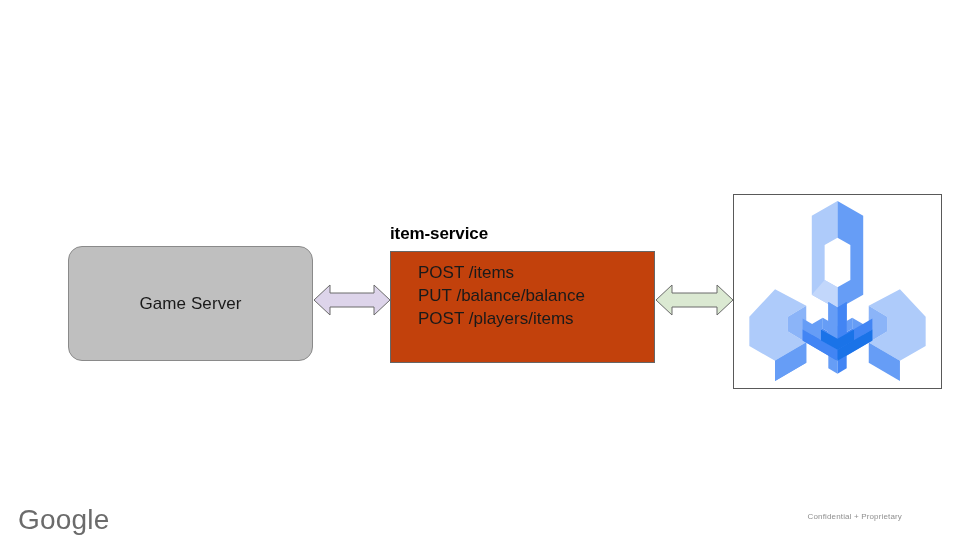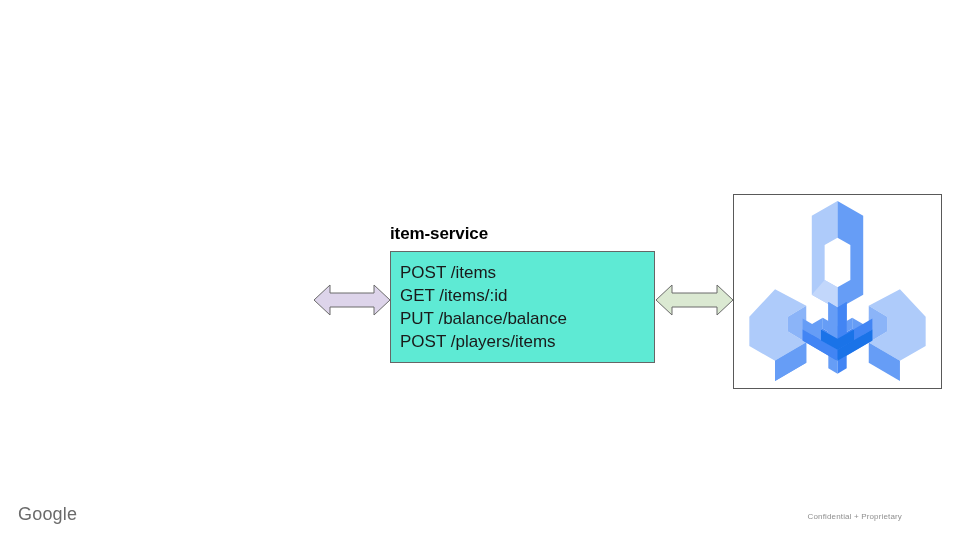--- a/index.html
+++ b/index.html
@@ -51,24 +51,24 @@
     font-weight: bold;
     color: #000000;
     letter-spacing: -0.1px;
   }
   #item-service-box {
     position: absolute;
     left: 390px;
     top: 251px;
     width: 265px;
     height: 112px;
-    background: #5eead4;
+    background: #c2410c;
     border: 1px solid #666666;
     box-sizing: border-box;
-    padding: 9px 0 0 9px;
+    padding: 9px 0 0 27px;
   }
   #item-service-box .endpoint-line {
     font-size: 17px;
     line-height: 23px;
     color: #1a1a1a;
     white-space: nowrap;
   }
 
   
   .arrow-double {
@@ -112,50 +112,52 @@
     display: block;
     width: 100%;
     height: 100%;
   }
 
   
   #google-wordmark {
     position: absolute;
     left: 18px;
     top: 504px;
-    font-size: 18px;
+    font-size: 28px;
     color: #6b6b6b;
     letter-spacing: 0.2px;
   }
   #footer-confidential {
     position: absolute;
     right: 58px;
     top: 512px;
     font-size: 8px;
     color: #8f8f8f;
     letter-spacing: 0.15px;
   }
 </style>
 </head>
 <body>
 
 <div id="slide">
 
+  <div id="game-server-box">
+    <span class="node-label">Game Server</span>
+  </div>
 
   <div class="arrow-double" id="arrow-game-to-item">
     <svg viewBox="0 0 78 38" preserveAspectRatio="none">
       <polygon points="1,19 17,4 17,12 61,12 61,4 77,19 61,34 61,26 17,26 17,34" fill="#ddd4ea" stroke="#6b6b6b" stroke-width="1" stroke-linejoin="miter"></polygon>
     </svg>
   </div>
 
   <div id="item-service-title">item-service</div>
 
   <div id="item-service-box">
     <div class="endpoint-line">POST /items</div>
-    <div class="endpoint-line">GET /items/:id</div>
     <div class="endpoint-line">PUT /balance/balance</div>
     <div class="endpoint-line">POST /players/items</div>
   </div>
 
   <div class="arrow-double" id="arrow-item-to-spanner">
     <svg viewBox="0 0 79 38" preserveAspectRatio="none">
       <polygon points="1,19 17,4 17,12 62,12 62,4 78,19 62,34 62,26 17,26 17,34" fill="#dbe9d2" stroke="#6b6b6b" stroke-width="1" stroke-linejoin="miter"></polygon>
     </svg>
   </div>
 

